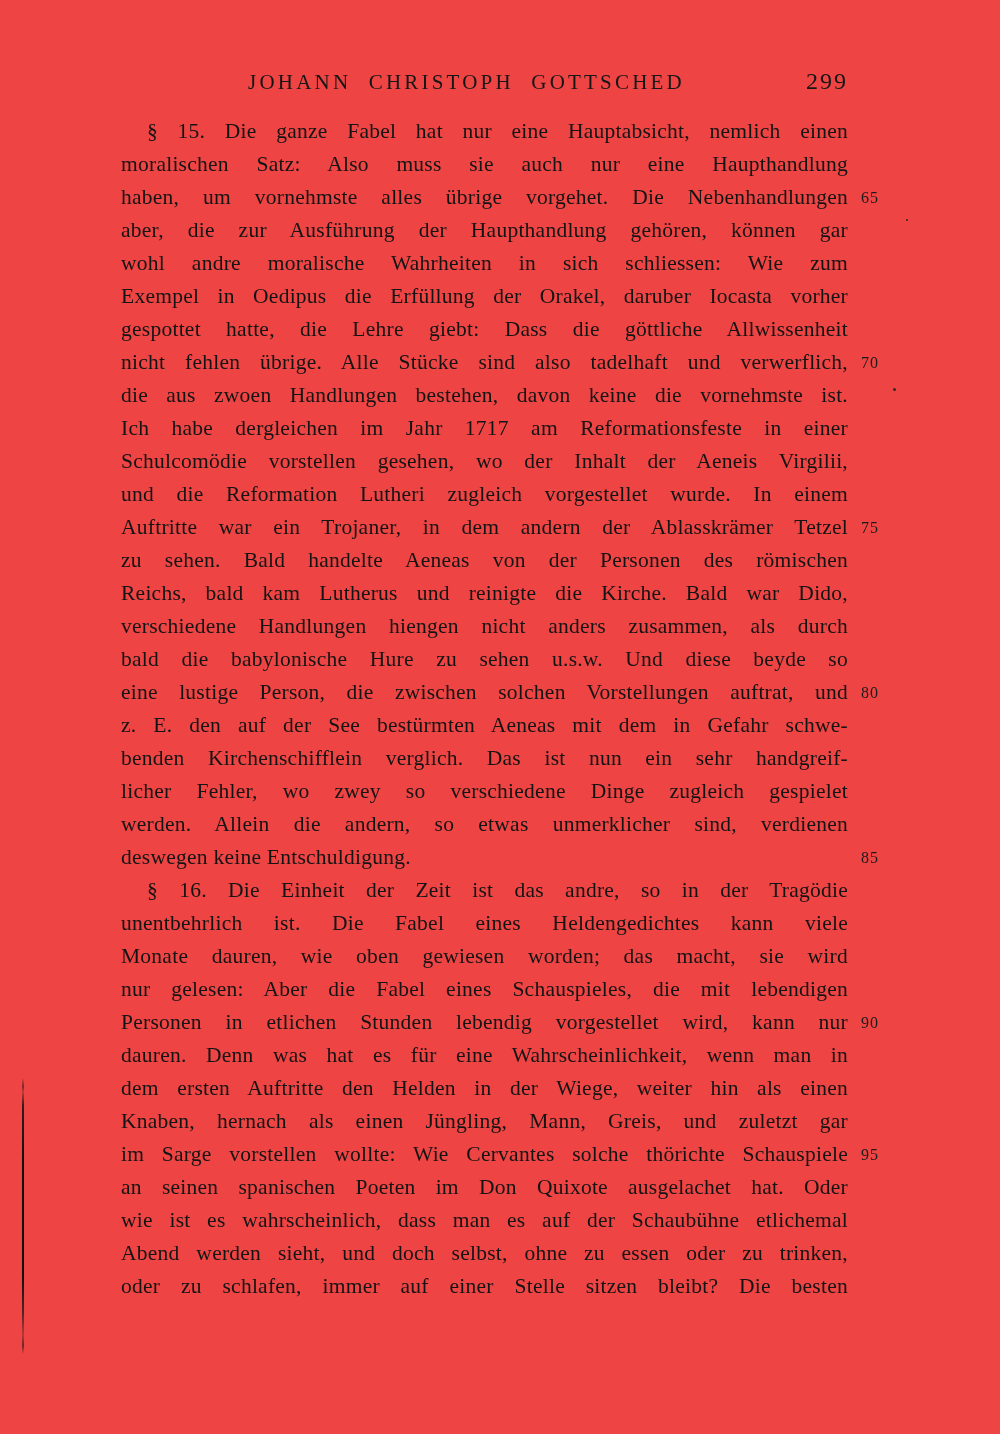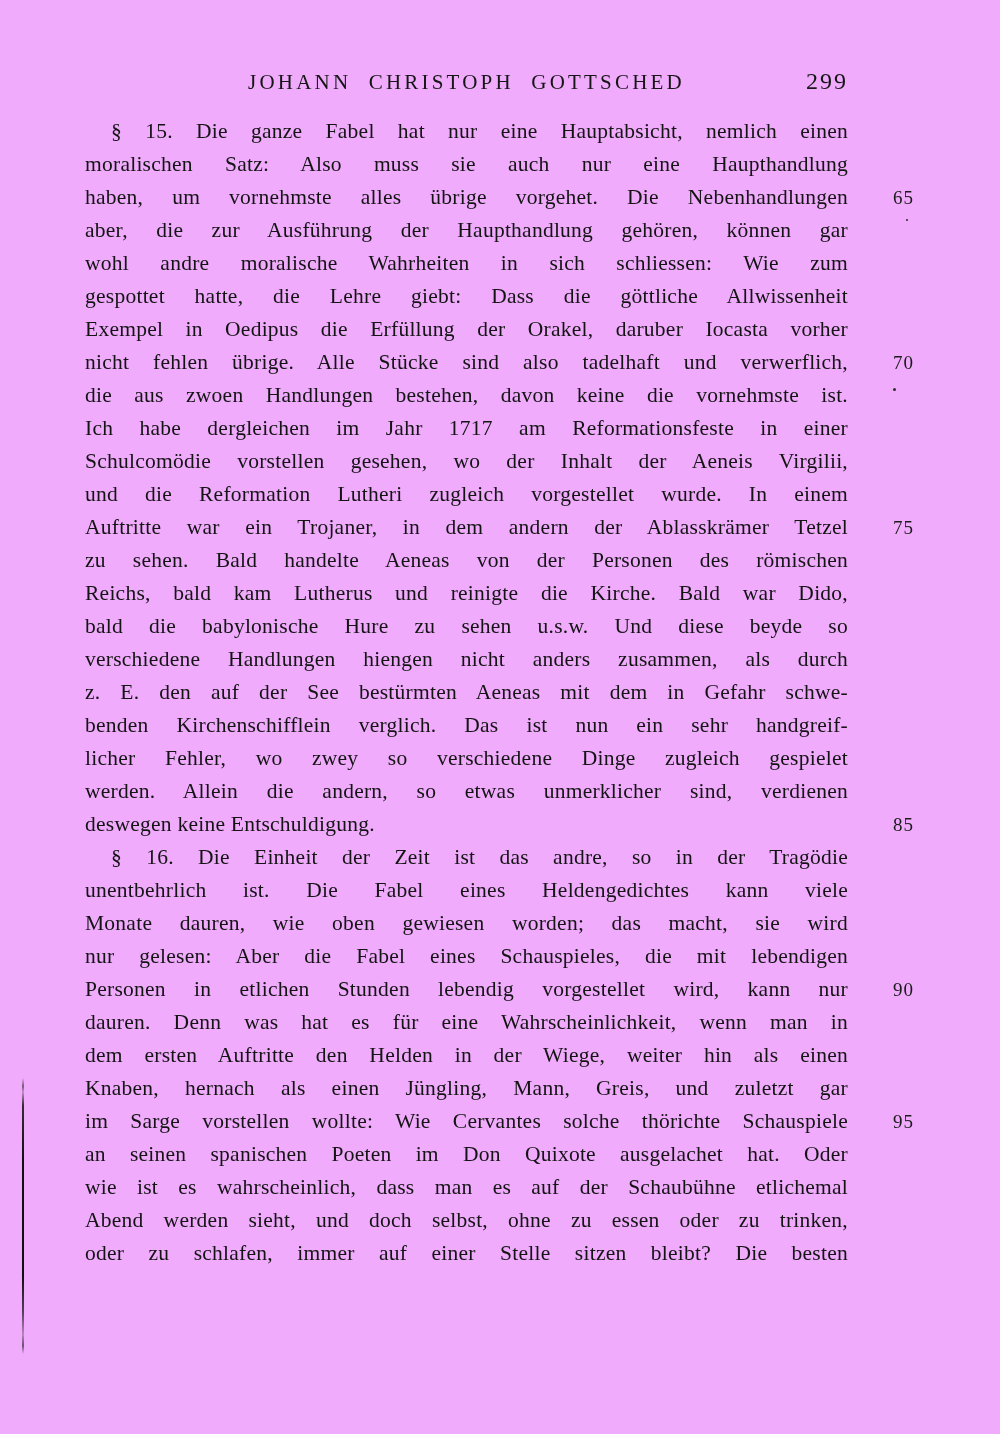--- a/index.html
+++ b/index.html
@@ -1,21 +1,21 @@
 <!DOCTYPE html>
 <html><head>
 <meta charset="utf-8">
 <style>
   * { margin: 0; padding: 0; box-sizing: border-box; }
   html, body { background: #e8e8e8; }
   .page {
     position: relative;
     width: 1000px;
     height: 1434px;
-    background: #f0abfc;
+    background: #ef4444;
     font-family: "Liberation Serif", "DejaVu Serif", serif;
     color: #141414;
     overflow: hidden;
   }
   
   .header-row {
     position: absolute;
     top: 70px;
     left: 85px;
     width: 763px;
@@ -46,34 +46,35 @@
   }
   .line {
     position: relative;
     height: 33px;
     line-height: 33px;
     font-size: 21.5px;
     letter-spacing: 0.25px;
     white-space: normal;
     text-align: justify;
     text-align-last: justify;
+    margin-left: 36px;
   }
   .line.indent { padding-left: 26px; }
   .line.last {
     text-align: left;
     text-align-last: left;
   }
   .line-text { display: inline; }
   .line-num {
     position: absolute;
-    left: 808px;
+    left: 740px;
     top: 0;
     width: 40px;
     line-height: 33px;
-    font-size: 19px;
+    font-size: 16px;
     letter-spacing: 1px;
     text-align: center;
     color: #1b1b1b;
   }
   
   .margin-mark {
     position: absolute;
     left: 22px;
     top: 1078px;
     width: 2px;
@@ -106,32 +107,33 @@
     <span class="header-title">JOHANN CHRISTOPH GOTTSCHED</span>
     <span class="page-number">299</span>
   </div>
 
   <div class="text-block">
       <div class="line indent"><span class="line-text">§ 15.  Die ganze Fabel hat nur eine Hauptabsicht, nemlich einen</span></div>
       <div class="line"><span class="line-text">moralischen Satz:  Also muss sie auch nur eine Haupthandlung</span></div>
       <div class="line"><span class="line-text">haben, um vornehmste alles übrige vorgehet.  Die Nebenhandlungen</span><span class="line-num">65</span></div>
       <div class="line"><span class="line-text">aber, die zur Ausführung der Haupthandlung gehören, können gar</span></div>
       <div class="line"><span class="line-text">wohl andre moralische Wahrheiten in sich schliessen:  Wie zum</span></div>
+      <div class="line"><span class="line-text">Exempel in Oedipus die Erfüllung der Orakel, daruber Iocasta vorher</span></div>
       <div class="line"><span class="line-text">gespottet hatte, die Lehre giebt:  Dass die göttliche Allwissenheit</span></div>
-      <div class="line"><span class="line-text">Exempel in Oedipus die Erfüllung der Orakel, daruber Iocasta vorher</span></div>
       <div class="line"><span class="line-text">nicht fehlen übrige.  Alle Stücke sind also tadelhaft und verwerflich,</span><span class="line-num">70</span></div>
       <div class="line"><span class="line-text">die aus zwoen Handlungen bestehen, davon keine die vornehmste ist.</span></div>
       <div class="line"><span class="line-text">Ich habe dergleichen im Jahr 1717 am Reformationsfeste in einer</span></div>
       <div class="line"><span class="line-text">Schulcomödie vorstellen gesehen, wo der Inhalt der Aeneis Virgilii,</span></div>
       <div class="line"><span class="line-text">und die Reformation Lutheri zugleich vorgestellet wurde.  In einem</span></div>
       <div class="line"><span class="line-text">Auftritte war ein Trojaner, in dem andern der Ablasskrämer Tetzel</span><span class="line-num">75</span></div>
       <div class="line"><span class="line-text">zu sehen.  Bald handelte Aeneas von der Personen des römischen</span></div>
       <div class="line"><span class="line-text">Reichs, bald kam Lutherus und reinigte die Kirche.  Bald war Dido,</span></div>
+      <div class="line"><span class="line-text">verschiedene Handlungen hiengen nicht anders zusammen, als durch</span></div>
       <div class="line"><span class="line-text">bald die babylonische Hure zu sehen u.s.w.  Und diese beyde so</span></div>
-      <div class="line"><span class="line-text">verschiedene Handlungen hiengen nicht anders zusammen, als durch</span></div>
+      <div class="line"><span class="line-text">eine lustige Person, die zwischen solchen Vorstellungen auftrat, und</span><span class="line-num">80</span></div>
       <div class="line"><span class="line-text">z. E. den auf der See bestürmten Aeneas mit dem in Gefahr schwe-</span></div>
       <div class="line"><span class="line-text">benden Kirchenschifflein verglich.  Das ist nun ein sehr handgreif-</span></div>
       <div class="line"><span class="line-text">licher Fehler, wo zwey so verschiedene Dinge zugleich gespielet</span></div>
       <div class="line"><span class="line-text">werden.  Allein die andern, so etwas unmerklicher sind, verdienen</span></div>
       <div class="line last"><span class="line-text">deswegen keine Entschuldigung.</span><span class="line-num">85</span></div>
       <div class="line indent"><span class="line-text">§ 16.  Die Einheit der Zeit ist das andre, so in der Tragödie</span></div>
       <div class="line"><span class="line-text">unentbehrlich ist.  Die Fabel eines Heldengedichtes kann viele</span></div>
       <div class="line"><span class="line-text">Monate dauren, wie oben gewiesen worden;  das macht, sie wird</span></div>
       <div class="line"><span class="line-text">nur gelesen:  Aber die Fabel eines Schauspieles, die mit lebendigen</span></div>
       <div class="line"><span class="line-text">Personen in etlichen Stunden lebendig vorgestellet wird, kann nur</span><span class="line-num">90</span></div>

